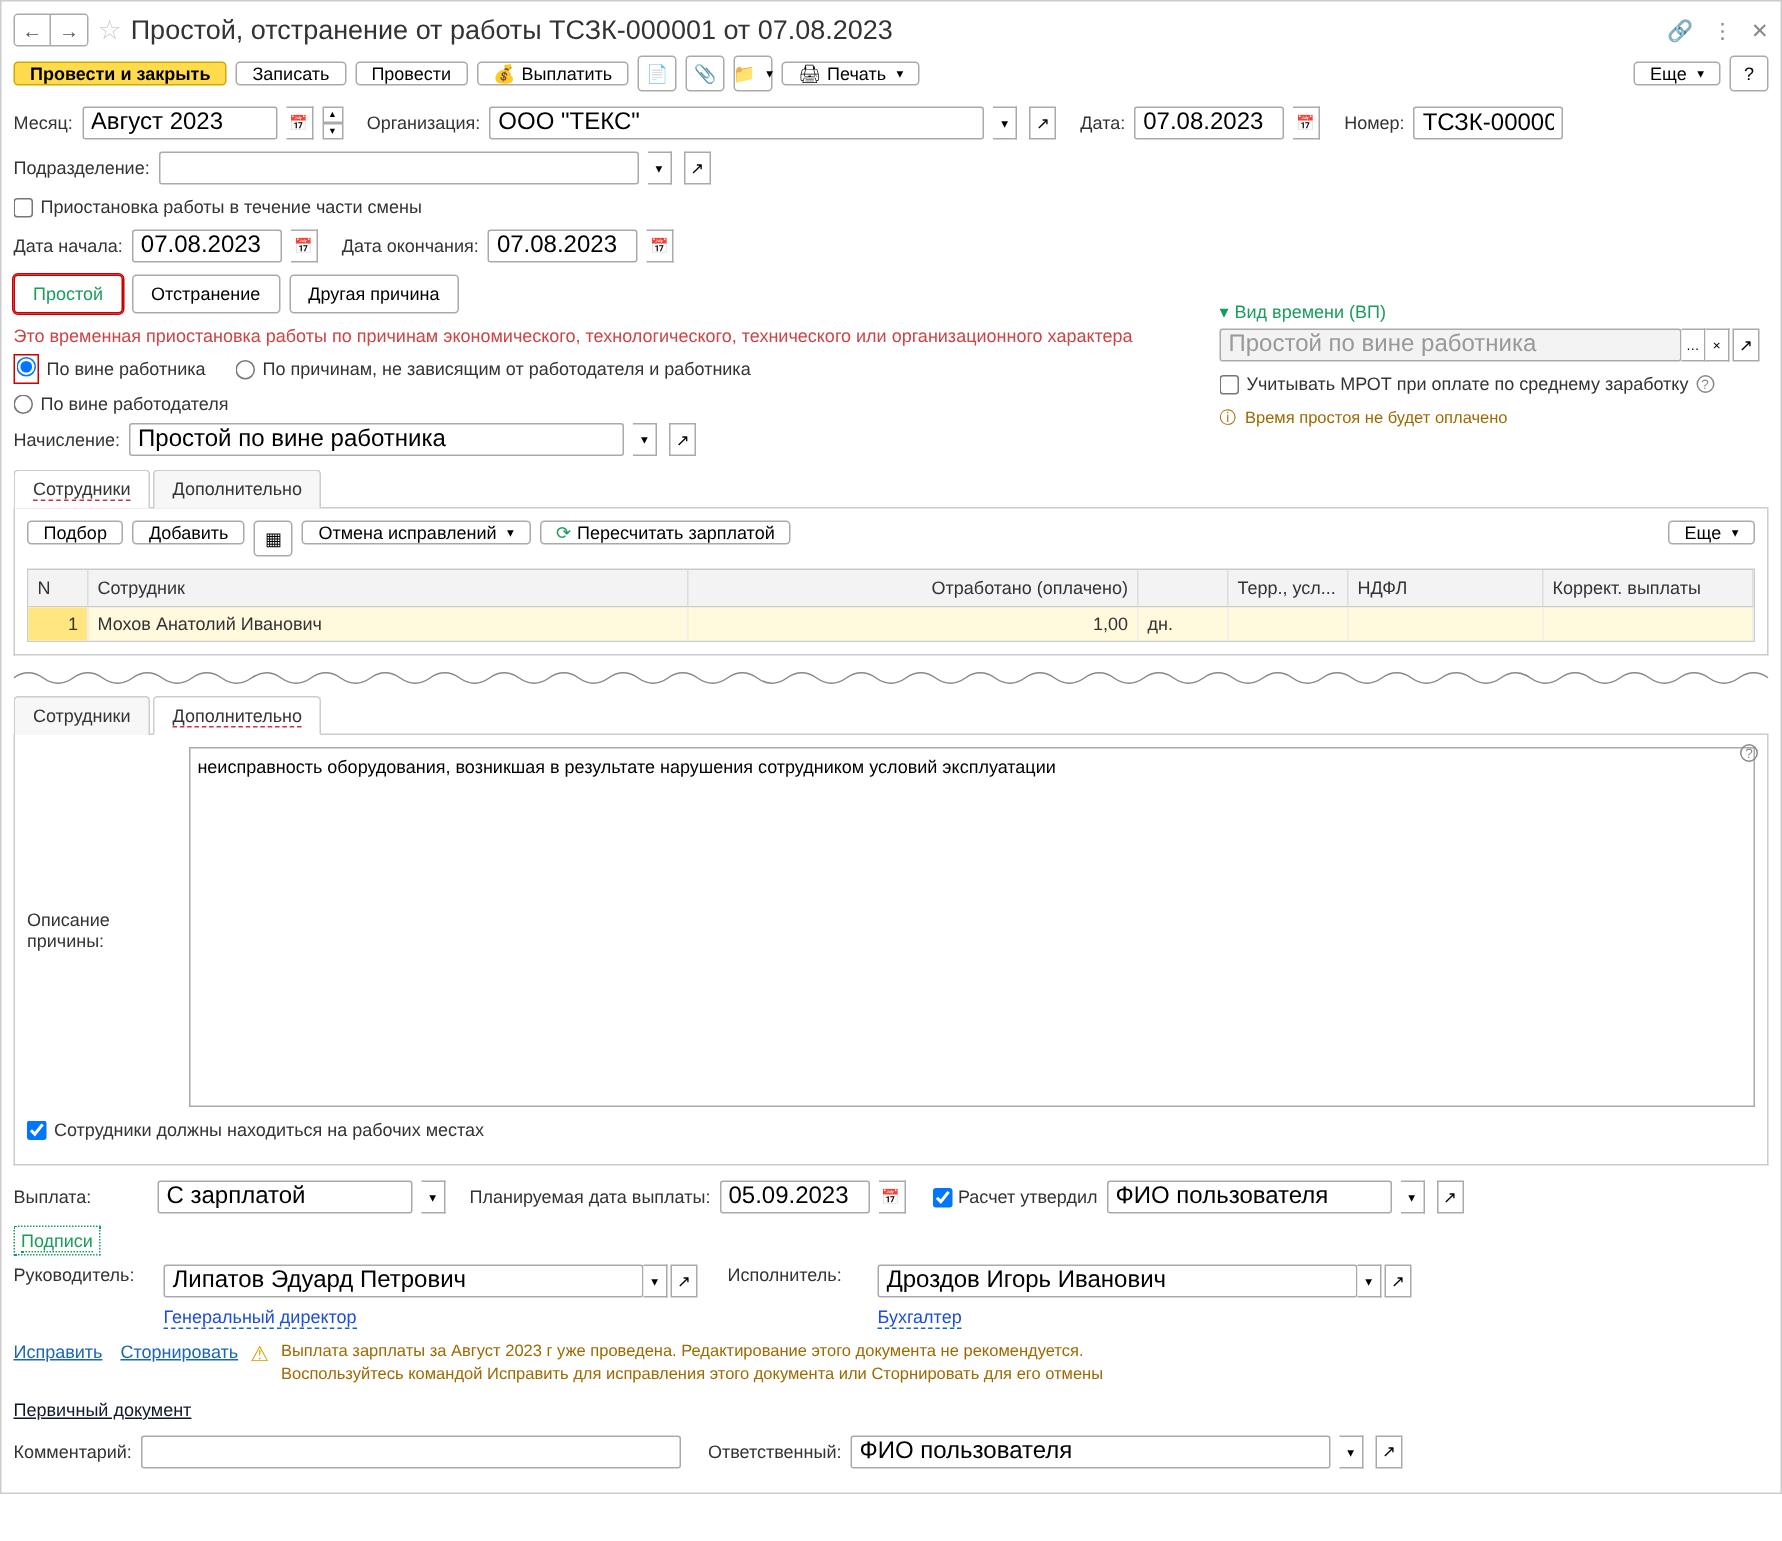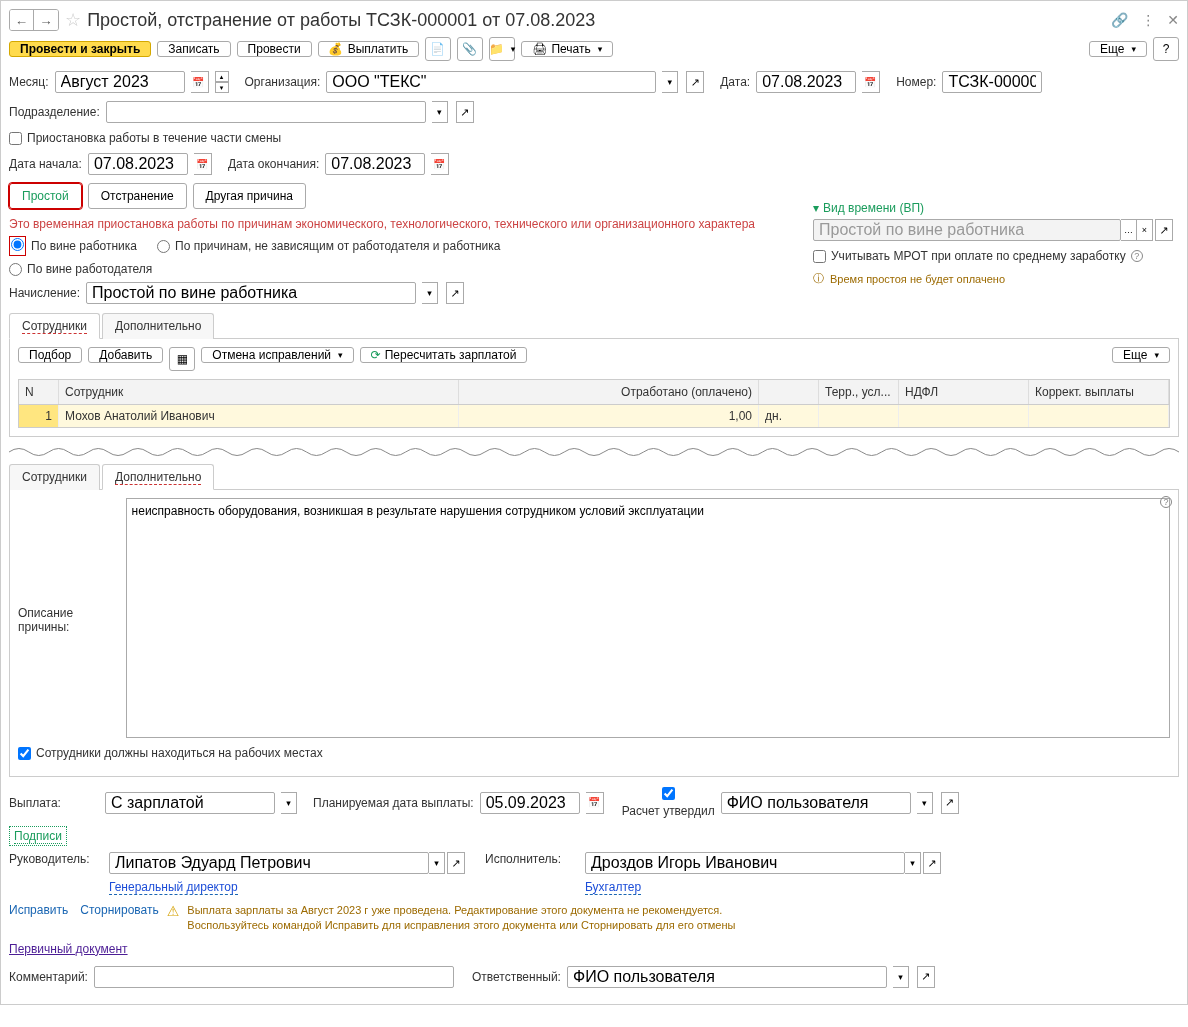--- a/index.html
+++ b/index.html
@@ -66,24 +66,24 @@
 .col-worked { width: 300px; text-align: right; }
 .col-unit { width: 60px; }
 .col-terr { width: 80px; }
 .col-ndfl { width: 130px; }
 .col-corr { width: 140px; }
 
 .torn { height: 18px; position: relative; overflow: hidden; margin: 6px 0 2px 0; }
 .torn svg { width: 100%; height: 18px; }
 .textarea { width: 100%; height: 240px; border: 1px solid #aaa; padding: 5px; font-family: inherit; font-size: 12px; resize: none; }
 
-.blue-link { color: #1a66b3; cursor: pointer; }
+.blue-link { color: #1a66b3; text-decoration: underline; cursor: pointer; }
 .blue-link-dotted { color: #1d4ed8; border-bottom: 1px dashed #1a66b3; cursor: pointer; }
 .green-link-dotted { color: #1a9c5c; border-bottom: 1px dotted #1a9c5c; cursor: pointer; }
-.green-link-underline { color: #4c1d95; text-decoration: underline; cursor: pointer; }
+.green-link-underline { color: #0f172a; text-decoration: underline; cursor: pointer; }
 
 .sig-row { display: flex; gap: 10px; margin-bottom: 6px; align-items: flex-start; }
 .sig-col { display: flex; flex-direction: column; gap: 2px; }
 
 .warn-box { display: flex; gap: 8px; margin: 8px 0; align-items: flex-start; }
 .warn-icon { color: #d4a000; font-size: 14px; }
 .warn-text { color: #9c6a00; font-size: 11px; line-height: 1.4; }
 
 .flex1 { flex: 1; }
 .mlauto { margin-left: auto; }
@@ -283,21 +283,21 @@
     </div>
   </div>
 
   <div class="form-row" style="margin-top:10px;">
     <span class="label" style="width:90px">Выплата:</span>
     <input class="input" style="width: 170px;" value="С зарплатой">
     <button class="select-small">▾</button>
     <span class="label" style="margin-left:10px">Планируемая дата выплаты:</span>
     <input class="input small-date" value="05.09.2023" style="">
     <button class="calendar-btn">📅</button>
-    <span style="margin-left:12px;display:flex;align-items:center;gap:4px;flex-direction:column;">
+    <span style="margin-left:12px;display:flex;align-items:center;gap:4px;">
       <input type="checkbox" checked="" style="">
       <span>Расчет утвердил</span>
     </span>
     <input class="input" style="width: 190px;" value="ФИО пользователя">
     <button class="select-small">▾</button>
     <button class="open-btn">↗</button>
   </div>
 
   <div style="margin-top:6px;">
     <span class="sig-head"><span class="green-link-dotted">Подписи</span></span>

